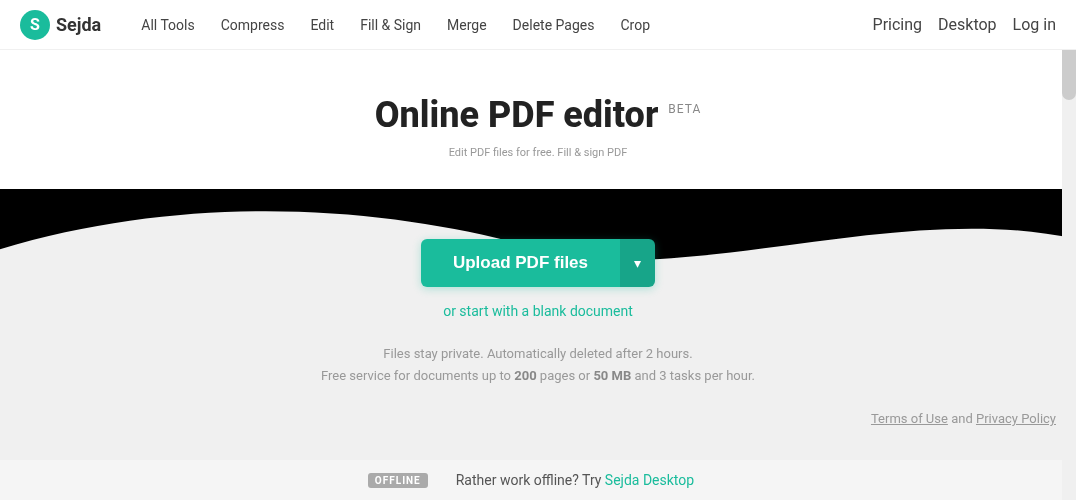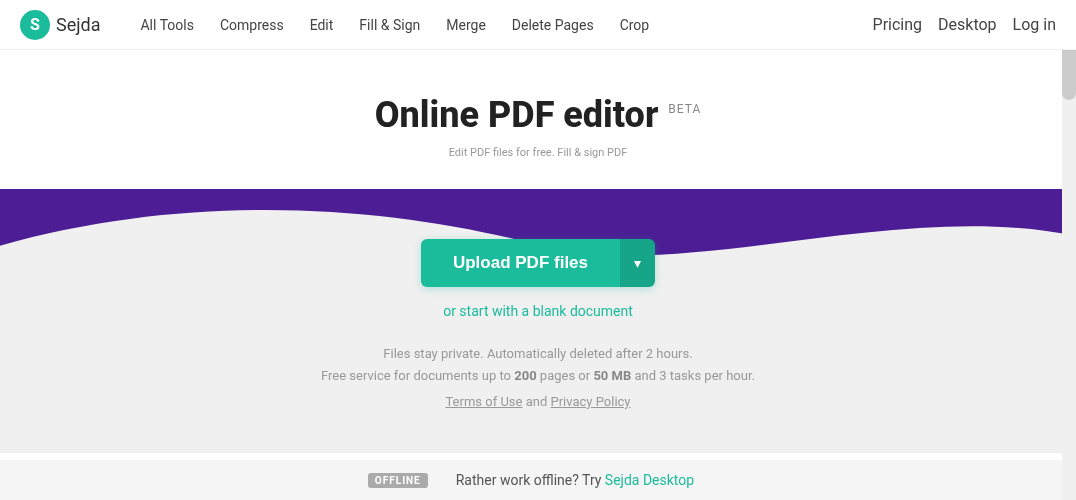--- a/index.html
+++ b/index.html
@@ -36,21 +36,21 @@
       border-radius: 50%;
       display: flex;
       align-items: center;
       justify-content: center;
       color: #fff;
       font-weight: bold;
       font-size: 16px;
     }
     .logo-text {
       font-size: 18px;
-      font-weight: 400;
+      font-weight: 700;
       color: #333;
     }
     .nav-links {
       display: flex;
       align-items: center;
       gap: 6px;
       flex: 1;
     }
     .nav-link {
       padding: 6px 10px;
@@ -117,21 +117,21 @@
     .hero-subtitle {
       font-size: 11px;
       color: #999;
       margin-top: 10px;
     }
 
     
     .wave-section {
       position: relative;
       margin-top: 30px;
-      background: #4c1d95;
+      background: #000000;
     }
     .wave-bg {
       position: absolute;
       top: 0;
       left: 0;
       width: 100%;
       height: 100%;
       z-index: 0;
     }
     .wave-content {
@@ -185,23 +185,24 @@
       margin-top: 24px;
       font-size: 13px;
       color: #999;
       line-height: 1.7;
     }
     .privacy-text .highlight {
       font-weight: 700;
       color: #888;
     }
     .privacy-links {
-      margin-top: 4px;
+      margin-top: 21px;
       font-size: 13px;
       color: #999;
+      text-align: right;
     }
     .privacy-links a {
       color: #999;
       text-decoration: underline;
       cursor: pointer;
     }
 
     
     .offline-banner {
       position: absolute;

